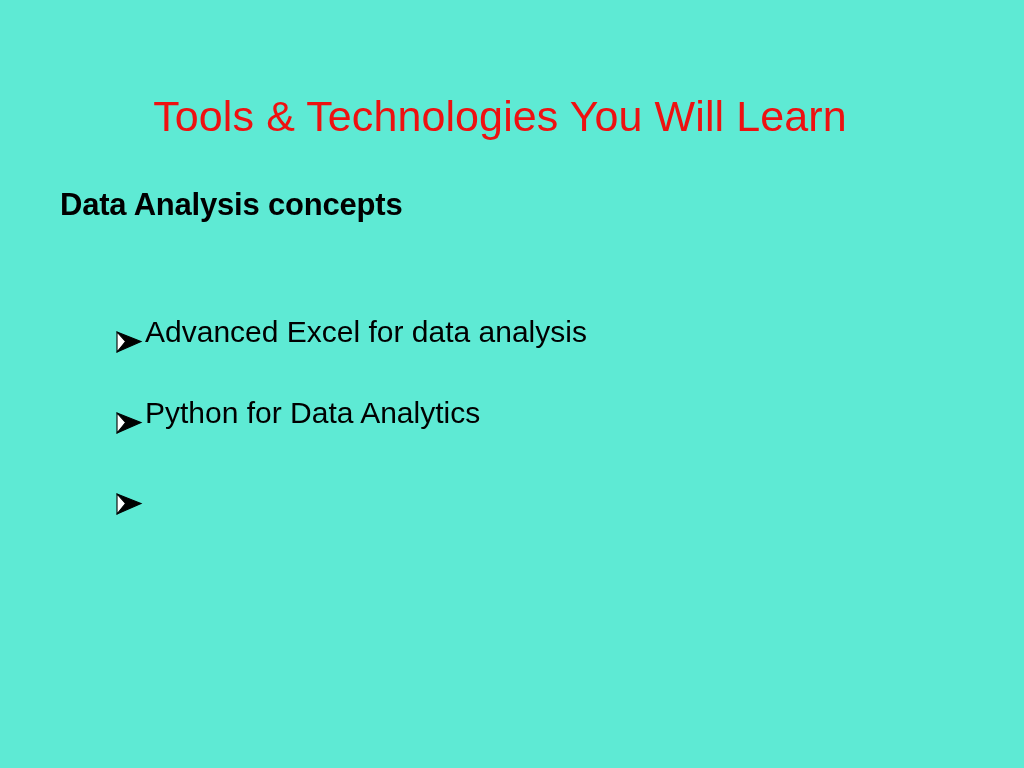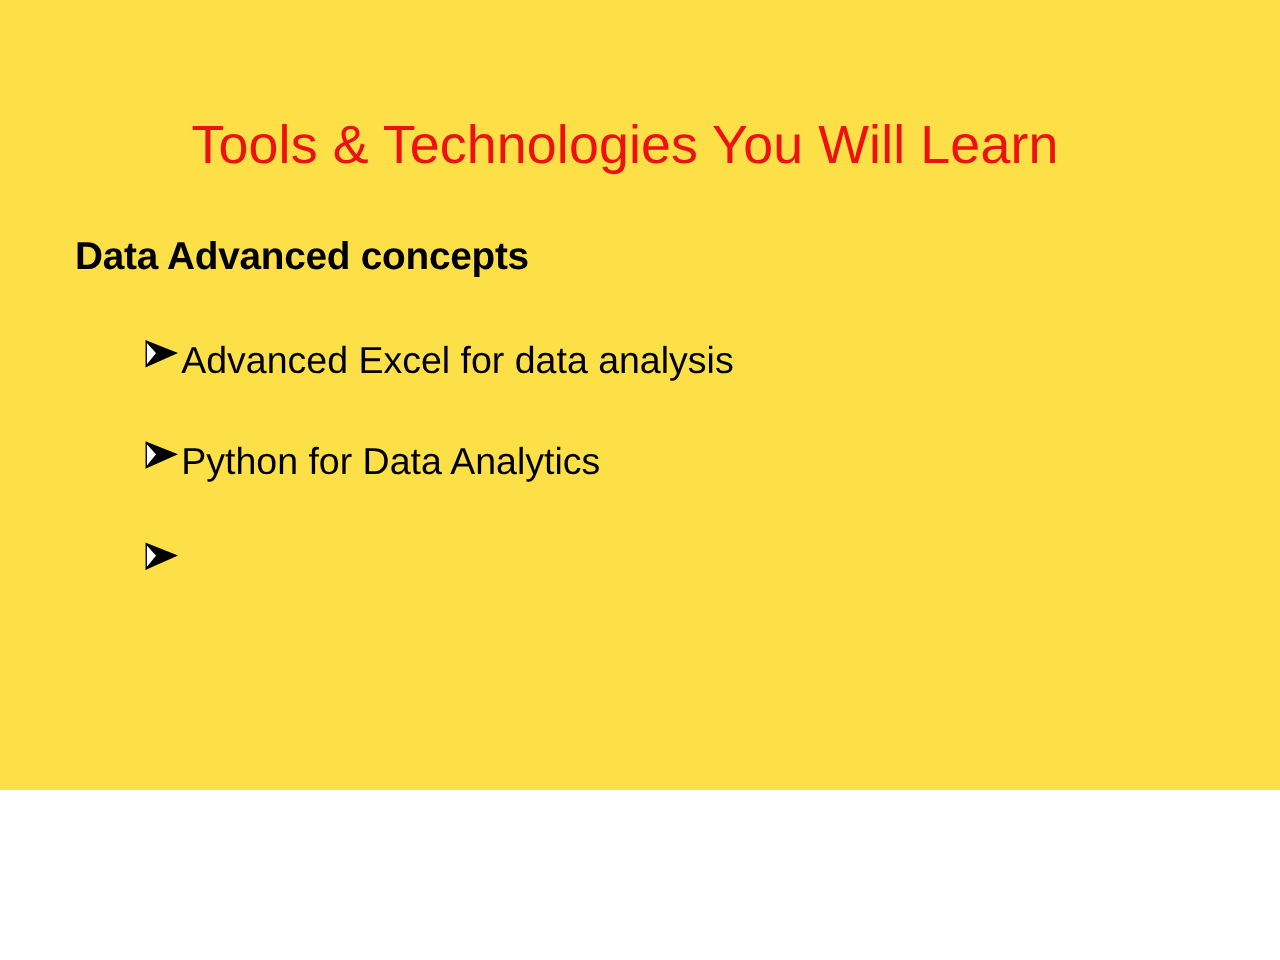--- a/index.html
+++ b/index.html
@@ -10,22 +10,22 @@
   }
 
   body {
     font-family: "Liberation Sans", sans-serif;
     -webkit-font-smoothing: antialiased;
   }
 
   #slide {
     position: relative;
     width: 1024px;
-    height: 632px;
-    background: #fde047;
+    height: 768px;
+    background: #5eead4;
     overflow: hidden;
     box-sizing: border-box;
   }
 
   
   #slide-title {
     position: absolute;
     left: 0;
     top: 62px;
     width: 1000px;
@@ -63,21 +63,21 @@
     margin: 0;
     padding: 0;
     position: absolute;
     left: 56px;
     top: 84px;
     width: 840px;
   }
 
   #bullet-list .bullet-row {
     display: flex;
-    align-items: flex-start;
+    align-items: flex-end;
     height: 81px;
     color: #000000;
     font-family: "Liberation Sans", sans-serif;
     font-size: 30px;
     font-weight: normal;
     line-height: 38px;
     white-space: nowrap;
   }
 
   .bullet-marker {
@@ -103,21 +103,21 @@
 </style>
 </head>
 <body>
 
 <div id="slide">
 
   <h1 id="slide-title">Tools &amp; Technologies You Will Learn</h1>
 
   <div id="body-block">
 
-    <h2 id="section-heading">Data Advanced concepts</h2>
+    <h2 id="section-heading">Data Analysis concepts</h2>
 
     <ul id="bullet-list">
 
       <li class="bullet-row">
         <span class="bullet-marker">
           <svg viewBox="0 0 29 22" xmlns="http://www.w3.org/2000/svg" aria-hidden="true">
             <path d="M1 1 L25 10.5 L1 21 L9.5 10.5 Z" fill="#000000" stroke="#000000" stroke-width="1.1" stroke-linejoin="miter"></path>
             <path d="M1 1 L9.5 10.5 L1 21 Z" fill="#ffffff" stroke="#000000" stroke-width="1.1" stroke-linejoin="miter"></path>
           </svg>
         </span>

